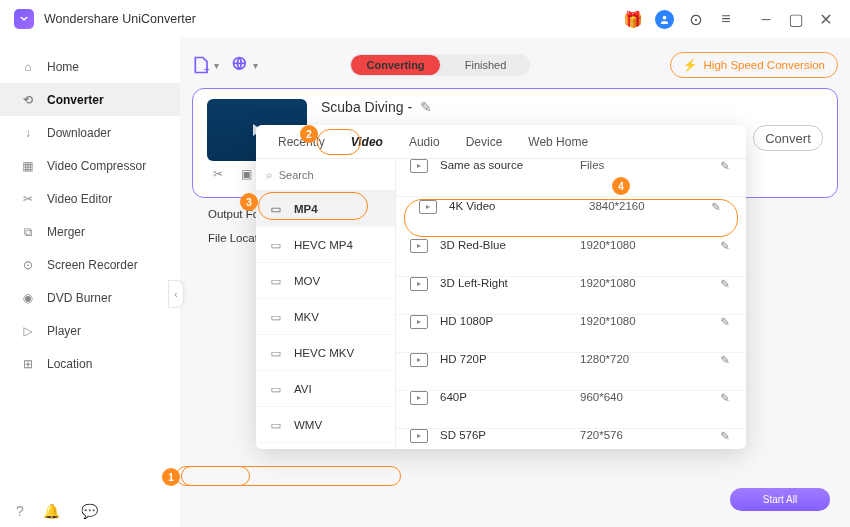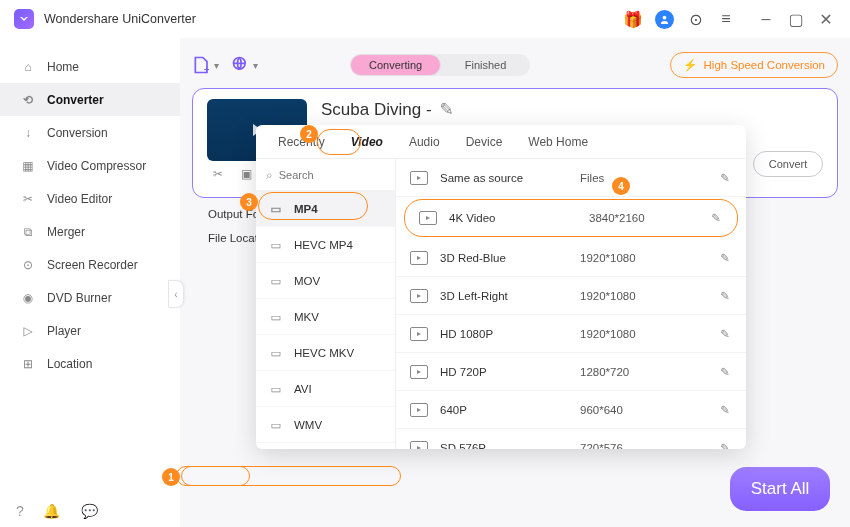--- a/index.html
+++ b/index.html
@@ -17,58 +17,58 @@
 .main { flex: 1; display: flex; overflow: hidden; }
 .sidebar { width: 180px; background: #fff; padding-top: 12px; }
 .side-item { display: flex; align-items: center; height: 33px; padding-left: 20px; font-size: 12px; color: #444; cursor: pointer; gap: 11px;}
 .side-item.active { background: #f0f0f3; font-weight: 600; color:#111;}
 .side-item .si-ic{width:16px;height:16px;display:flex;align-items:center;justify-content:center;color:#888;}
 .content { flex: 1; display: flex; flex-direction: column; position: relative; padding: 0 12px; }
 .toolbar { height: 48px; display: flex; align-items: center; gap: 12px; padding-top:6px;}
 .tool-btn { display: flex; align-items: center; color: #7b5cff; cursor:pointer; gap:2px;}
 .seg { margin-left: 80px; width: 180px; height: 22px; background: #ececef; border-radius: 11px; display: flex; font-size: 11px; }
 .seg > div { flex: 1; display: flex; align-items: center; justify-content: center; cursor:pointer; color:#555;}
-.seg > div.on { background: #f9a8d4; border-radius: 11px; border: 1px solid #e2e2e6; font-weight:400; color:#333;}
+.seg > div.on { background: #ef4444; border-radius: 11px; border: 1px solid #e2e2e6; font-weight:700; color:#333;}
 .hispeed { margin-left: auto; border: 1px solid #ff9a3c; border-radius: 14px; height: 26px; padding: 0 12px; display: flex; align-items: center; gap: 6px; color: #ff8a1f; font-size: 11.5px; cursor:pointer;}
 .card { border: 1.5px solid #8f7cff; border-radius: 12px; height: 110px; margin-top: 2px; padding: 10px 14px; display: flex; gap: 14px; background:#fff;}
 .thumb { width: 100px; height: 62px; border-radius: 6px; background: linear-gradient(180deg,#0a3b66,#073157); display:flex;align-items:center;justify-content:center; position:relative;}
 .thumb::after{content:"";width:0;height:0;border-left:9px solid rgba(255,255,255,.85);border-top:6px solid transparent;border-bottom:6px solid transparent;position:absolute;}
 .card-mid { flex: 1; }
-.card-title { display: flex; align-items: center; gap: 8px; font-size: 17px; color: #333; }
+.card-title { display: flex; align-items: center; gap: 8px; font-size: 14px; color: #333; }
 .card-title .edit-ic{color:#888;cursor:pointer;}
-.convert-btn { width: 70px; height: 26px; border: 1px solid #c9c9d1; border-radius: 13px; font-size: 11px; color: #555; display:flex;align-items:center;justify-content:center;cursor:pointer; align-self:flex-start; margin-top:52px;}
+.convert-btn { width: 70px; height: 26px; border: 1px solid #c9c9d1; border-radius: 13px; font-size: 13px; color: #555; display:flex;align-items:center;justify-content:center;cursor:pointer; align-self:flex-start; margin-top:26px;}
 .thumb-wrap{display:flex;flex-direction:column;gap:6px;}
 .thumb-acts{display:flex;gap:18px;padding-left:6px;color:#888;}
 .thumb-acts span{cursor:pointer;font-size:12px;}
 .collapse-btn{position:absolute;left:168px;top:280px;width:16px;height:28px;background:#fff;border:1px solid #e5e5ea;border-radius:0 8px 8px 0;display:flex;align-items:center;justify-content:center;font-size:10px;color:#999;cursor:pointer;box-shadow:1px 0 3px rgba(0,0,0,.05);}
 .panel { position: absolute; left: 256px; top: 125px; width: 490px; height: 324px; background: #fff; box-shadow: 0 6px 26px rgba(0,0,0,.15); border-radius: 6px; display: flex; flex-direction: column; z-index: 5; }
 .ptabs { display: flex; height: 34px; align-items: flex-end; padding-left: 10px; gap: 2px; border-bottom: 1px solid #eee; font-size: 12px; }
 .ptab { padding: 7px 12px; color: #555; cursor:pointer; border-bottom:2px solid transparent;}
 .ptab.on { color: #222; font-weight: 600; font-style: italic;}
 .pbody { flex: 1; display: flex; overflow: hidden; }
 .pleft { width: 140px; border-right: 1px solid #eee; display: flex; flex-direction: column; }
 .psearch { height: 32px; display:flex; align-items:center; padding:0 10px; gap:6px; border-bottom:1px solid #f2f2f2;}
 .psearch input{border:none;outline:none;font-size:11px;width:90px;color:#333;}
 .fmt { height: 36px; display: flex; align-items: center; gap: 10px; padding-left: 12px; font-size: 11.5px; color: #333; cursor:pointer; border-bottom:1px solid #f6f6f6;}
 .fmt.active { background: #f3f3f6; font-weight:600;}
 .fmt .fic{width:16px;height:16px;display:flex;align-items:center;justify-content:center;color:#888;}
 .pright { flex: 1; overflow-y: auto; }
-.res { height: 38px; display: flex; align-items: center; padding-left: 14px; font-size: 11.5px; color: #333; border-bottom: 1px solid #f3f3f3; cursor:pointer;}
+.res { height: 38px; display: flex; padding-left: 14px; font-size: 11.5px; color: #333; border-bottom: 1px solid #f3f3f3; cursor:pointer;}
 .res .ric{width:18px;height:14px;border:1.4px solid #888;border-radius:2px;margin-right:12px;display:flex;align-items:center;justify-content:center;}
 .res .ric::after{content:"";width:0;height:0;border-left:4px solid #888;border-top:2.5px solid transparent;border-bottom:2.5px solid transparent;}
 .res .rname{width:140px;}
 .res .rres{width:100px;color:#555;}
 .res .redit{margin-left:auto;margin-right:16px;color:#888;cursor:pointer;}
 .res.hi{border:1px solid #ff8a1f;border-radius:18px;margin:2px 8px;}
 .bottom { height: 54px; padding: 4px 16px 0 16px; font-size: 11.5px; }
 .brow { display: flex; align-items: center; height: 24px; gap: 8px;}
 .brow .lbl{width:86px;color:#333;}
 .brow .val{color:#444;}
 .dd-ic{width:16px;height:16px;border:1px solid #bbb;border-radius:3px;display:flex;align-items:center;justify-content:center;font-size:9px;color:#555;cursor:pointer;}
-.startall { position: absolute; right: 20px; bottom: 16px; width: 100px; height: 44px; background: linear-gradient(180deg,#9e7dff,#8660ff); color: #fff; border-radius: 16px; display:flex; align-items:center; justify-content:center; font-size:17px; cursor:pointer;}
+.startall { position: absolute; right: 20px; bottom: 16px; width: 100px; height: 23px; background: linear-gradient(180deg,#9e7dff,#8660ff); color: #fff; border-radius: 16px; display:flex; align-items:center; justify-content:center; font-size:10px; cursor:pointer;}
 .toggle{width:26px;height:13px;background:#d8d8de;border-radius:7px;position:relative;cursor:pointer;}
 .toggle::after{content:"";position:absolute;left:1px;top:1px;width:11px;height:11px;background:#fff;border-radius:50%;}
 .badge{position:absolute;width:18px;height:18px;background:#ff8a1f;border-radius:50%;color:#fff;display:flex;align-items:center;justify-content:center;font-size:10px;font-weight:600;z-index:10;}
 .ring{position:absolute;border:1.5px solid #ff8a1f;border-radius:14px;z-index:8;pointer-events:none;}
 .footer-ics{position:absolute;left:16px;bottom:8px;display:flex;gap:20px;color:#999;}
 .footer-ics span{cursor:pointer;font-size:14px;}
 .gearic{color:#888;cursor:pointer;}
 .merge{display:flex;align-items:center;gap:8px;margin-left:50px;color:#444;}
 </style>
 </head>
@@ -104,21 +104,21 @@
       <div class="side-item">
         <span class="si-ic">⌂</span>
         <span>Home</span>
       </div>
       <div class="side-item active">
         <span class="si-ic">⟲</span>
         <span>Converter</span>
       </div>
       <div class="side-item">
         <span class="si-ic">↓</span>
-        <span>Conversion</span>
+        <span>Downloader</span>
       </div>
       <div class="side-item">
         <span class="si-ic">▦</span>
         <span>Video Compressor</span>
       </div>
       <div class="side-item">
         <span class="si-ic">✂</span>
         <span>Video Editor</span>
       </div>
       <div class="side-item">

